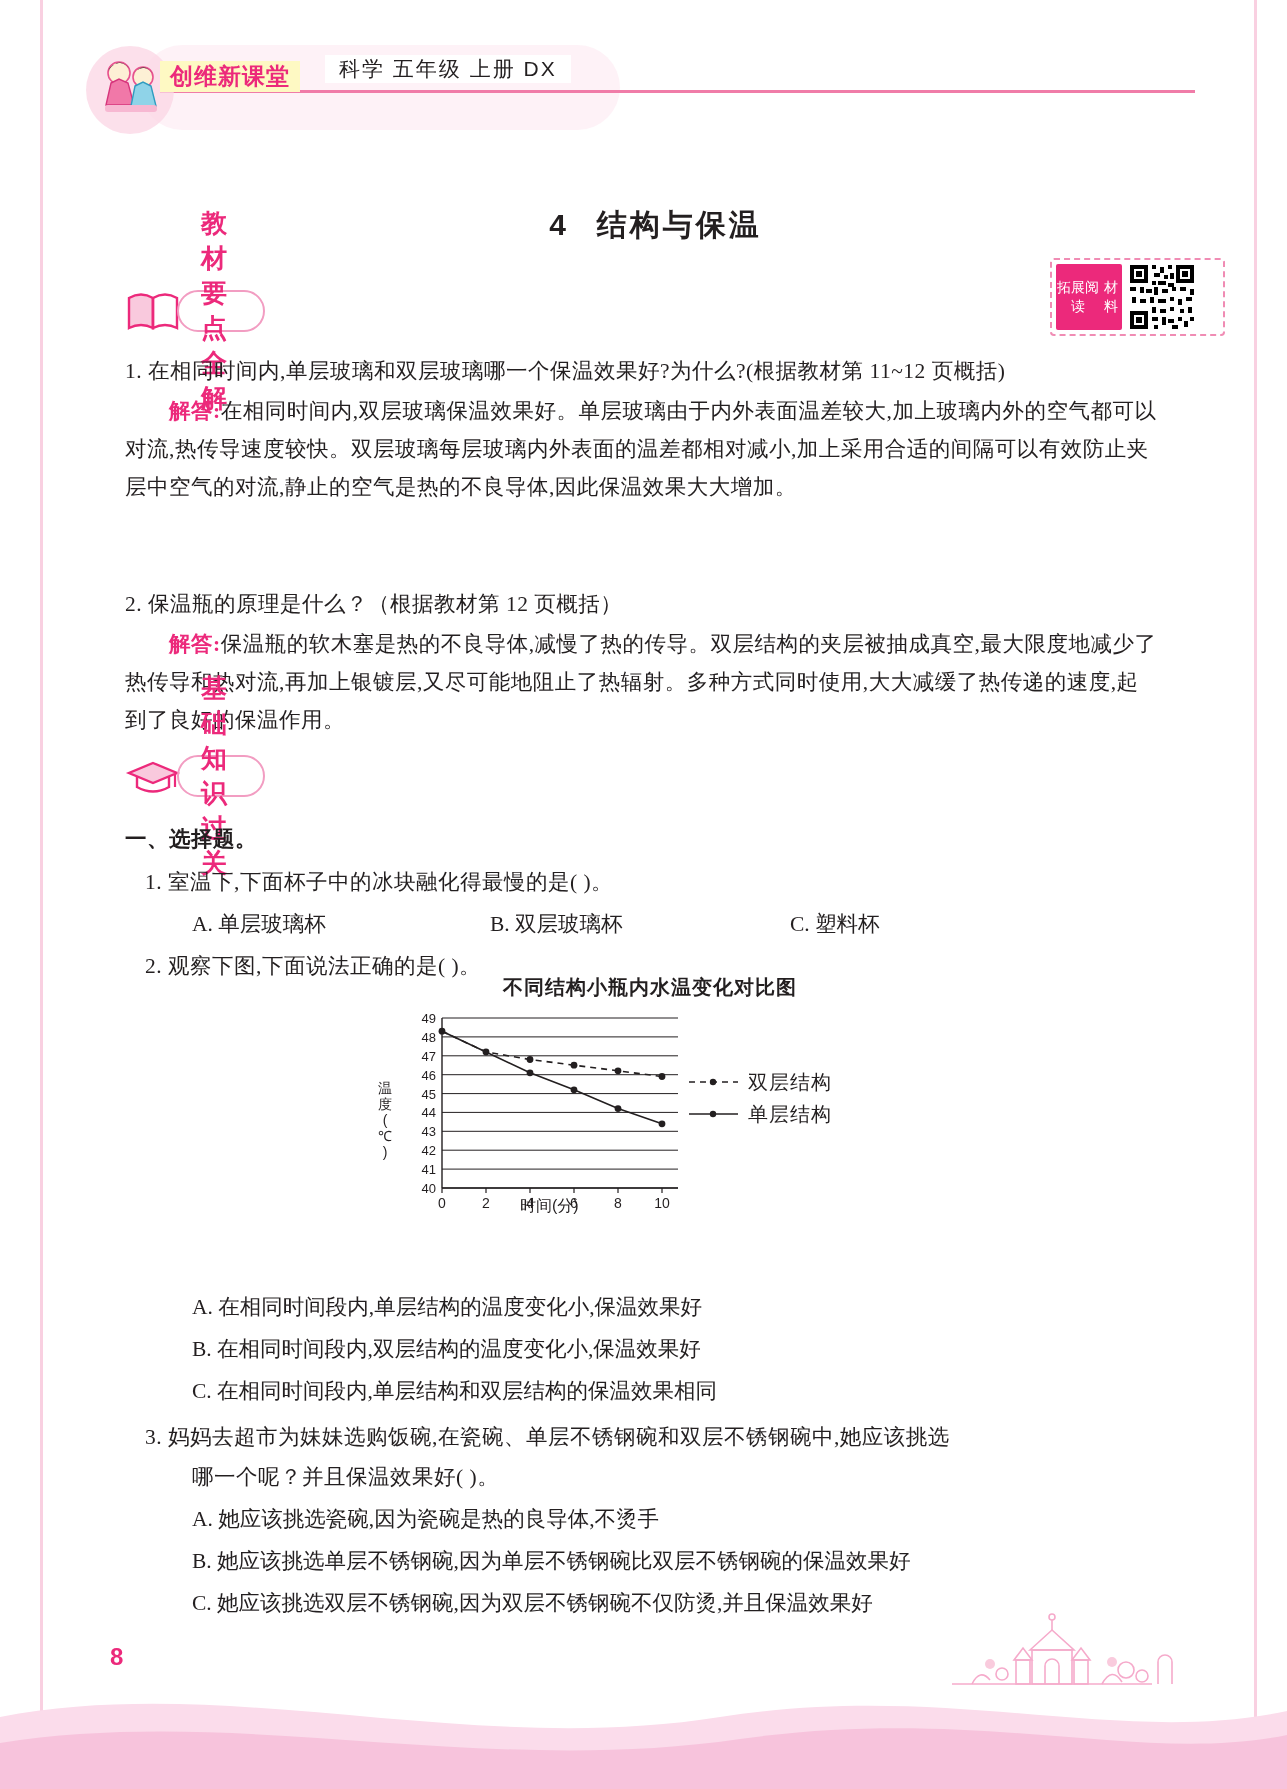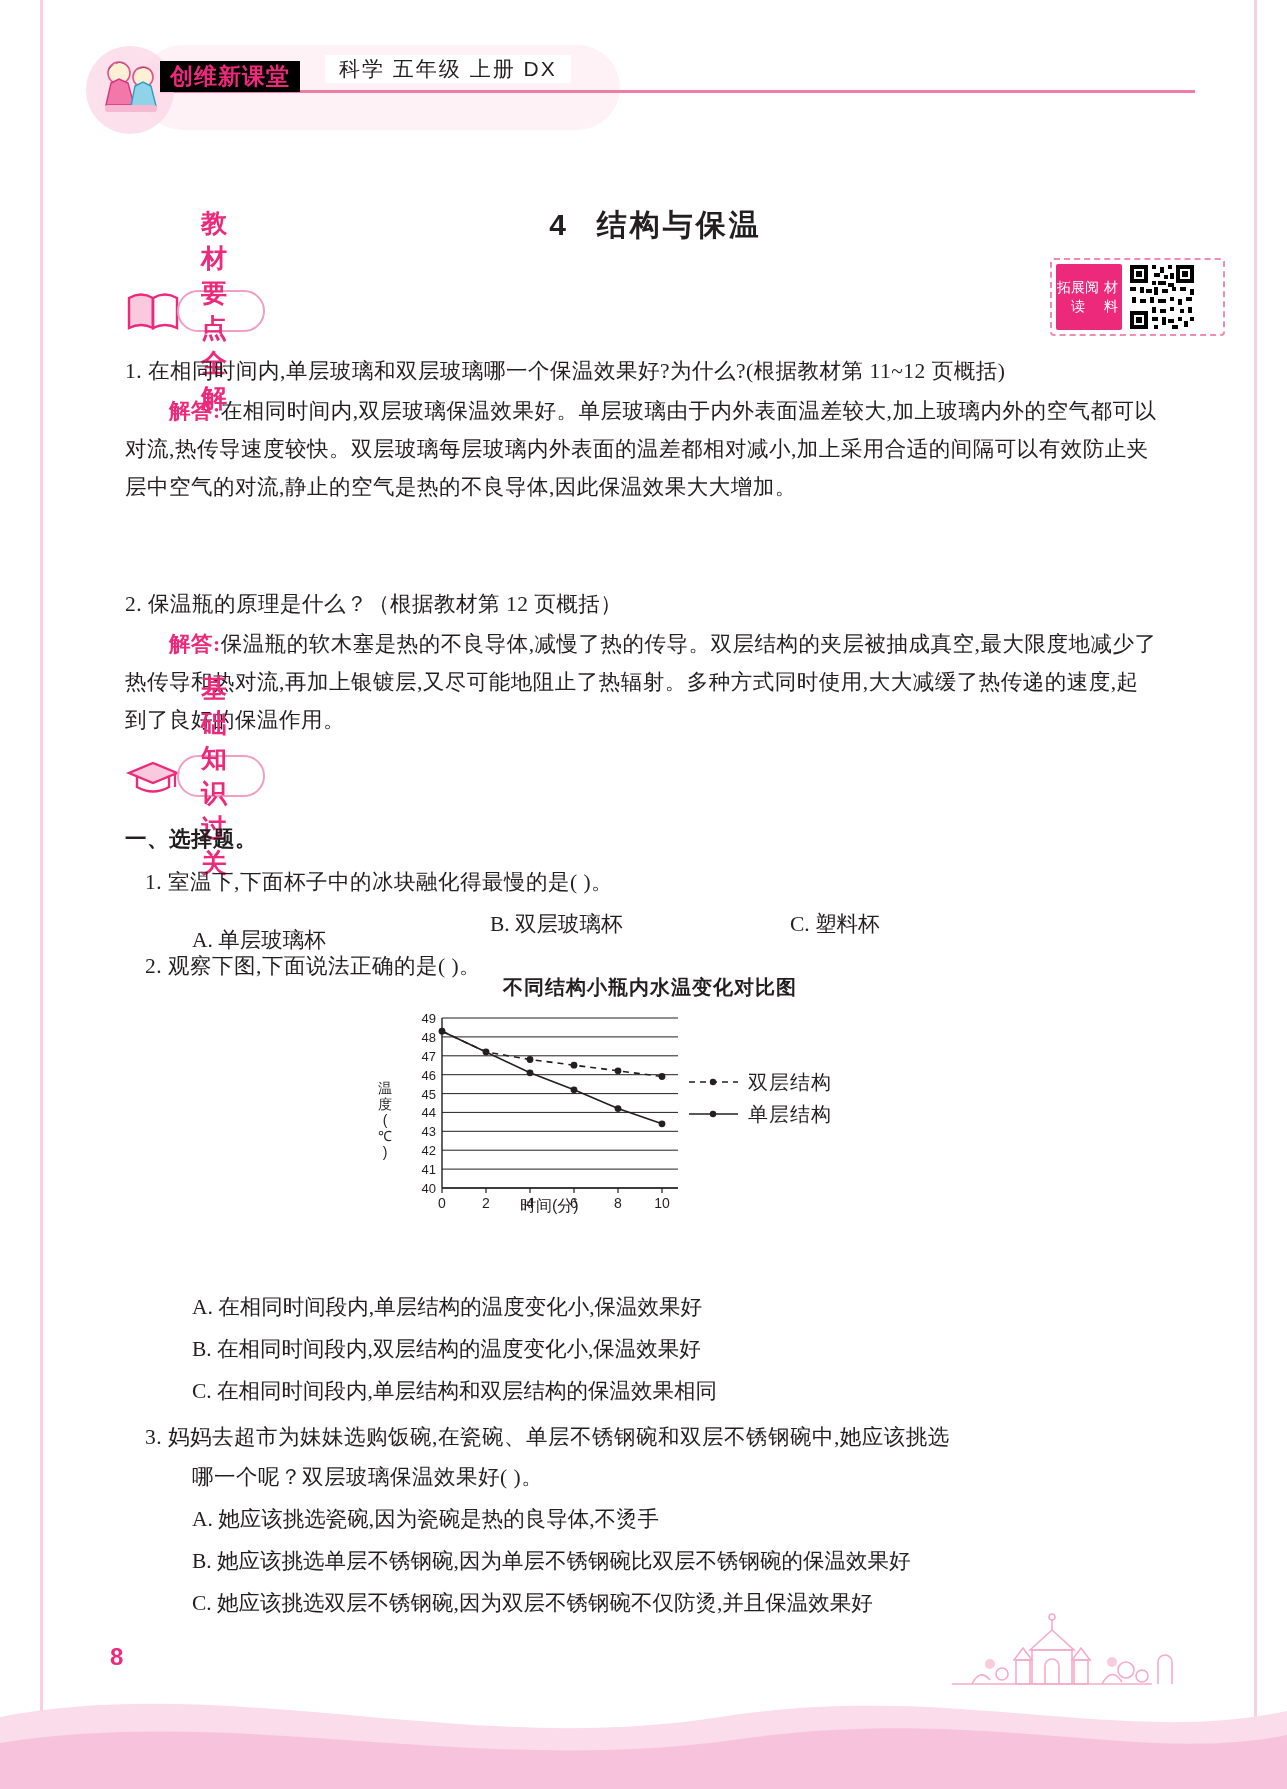--- a/index.html
+++ b/index.html
@@ -77,21 +77,21 @@
     padding: 0 14px;
   }
   .header-brand {
     position: absolute;
     left: 75px;
     top: 6px;
     font-size: 23px;
     font-weight: bold;
     color: #ec297b;
     letter-spacing: 1px;
-    background: #000000;
+    background: #fef9c3;
     padding: 0 10px;
     font-family: "Liberation Sans", sans-serif;
   }
   .header-girl {
     position: absolute;
     left: 0px;
     top: -12px;
     width: 90px;
     height: 95px;
   }
@@ -404,21 +404,21 @@
       </svg>
     </div>
     <div class="pill">
       <span class="pill-text">基础知识过关</span>
     </div>
   </div>
 
   <div class="q" style="left:125px; top:820px; width:400px; font-weight:bold;">一、选择题。</div>
 
   <div class="q" style="left:145px; top:863px; width:1000px;">1. 室温下,下面杯子中的冰块融化得最慢的是(        )。</div>
-  <div class="opt-row" style="left:192px; top:905px;margin-top:16px;">A. 单层玻璃杯</div>
+  <div class="opt-row" style="left:192px; top:905px;">A. 单层玻璃杯</div>
   <div class="opt-row" style="left:490px; top:905px;">B. 双层玻璃杯</div>
   <div class="opt-row" style="left:790px; top:905px;">C. 塑料杯</div>
 
   <div class="q" style="left:145px; top:947px; width:1000px;">2. 观察下图,下面说法正确的是(        )。</div>
 
   <div class="chart-wrap">
     <div class="chart-title">不同结构小瓶内水温变化对比图</div>
     <div class="chart-ylabel">温<br>度<br>(<br>℃<br>)</div>
 
     <svg width="520" height="200" viewBox="0 0 520 200">
@@ -506,21 +506,21 @@
         <span class="lbl">单层结构</span>
       </div>
     </div>
   </div>
 
   <div class="opt-row" style="left:192px; top:1288px;">A. 在相同时间段内,单层结构的温度变化小,保温效果好</div>
   <div class="opt-row" style="left:192px; top:1330px;">B. 在相同时间段内,双层结构的温度变化小,保温效果好</div>
   <div class="opt-row" style="left:192px; top:1372px;">C. 在相同时间段内,单层结构和双层结构的保温效果相同</div>
 
   <div class="q" style="left:145px; top:1418px; width:1010px;">3. 妈妈去超市为妹妹选购饭碗,在瓷碗、单层不锈钢碗和双层不锈钢碗中,她应该挑选</div>
-  <div class="q" style="left:192px; top:1458px; width:960px;">哪一个呢？双层玻璃保温效果好(        )。</div>
+  <div class="q" style="left:192px; top:1458px; width:960px;">哪一个呢？并且保温效果好(        )。</div>
   <div class="opt-row" style="left:192px; top:1500px;">A. 她应该挑选瓷碗,因为瓷碗是热的良导体,不烫手</div>
   <div class="opt-row" style="left:192px; top:1542px;">B. 她应该挑选单层不锈钢碗,因为单层不锈钢碗比双层不锈钢碗的保温效果好</div>
   <div class="opt-row" style="left:192px; top:1584px;">C. 她应该挑选双层不锈钢碗,因为双层不锈钢碗不仅防烫,并且保温效果好</div>
 
   <div class="page-num">8</div>
 
   <div class="corner-art">
     <svg width="270" height="90" viewBox="0 0 270 90">
       <g fill="none" stroke="#f49cc2" stroke-width="1.6">
         <path d="M120 80 v-34 h40 v34z"></path>

